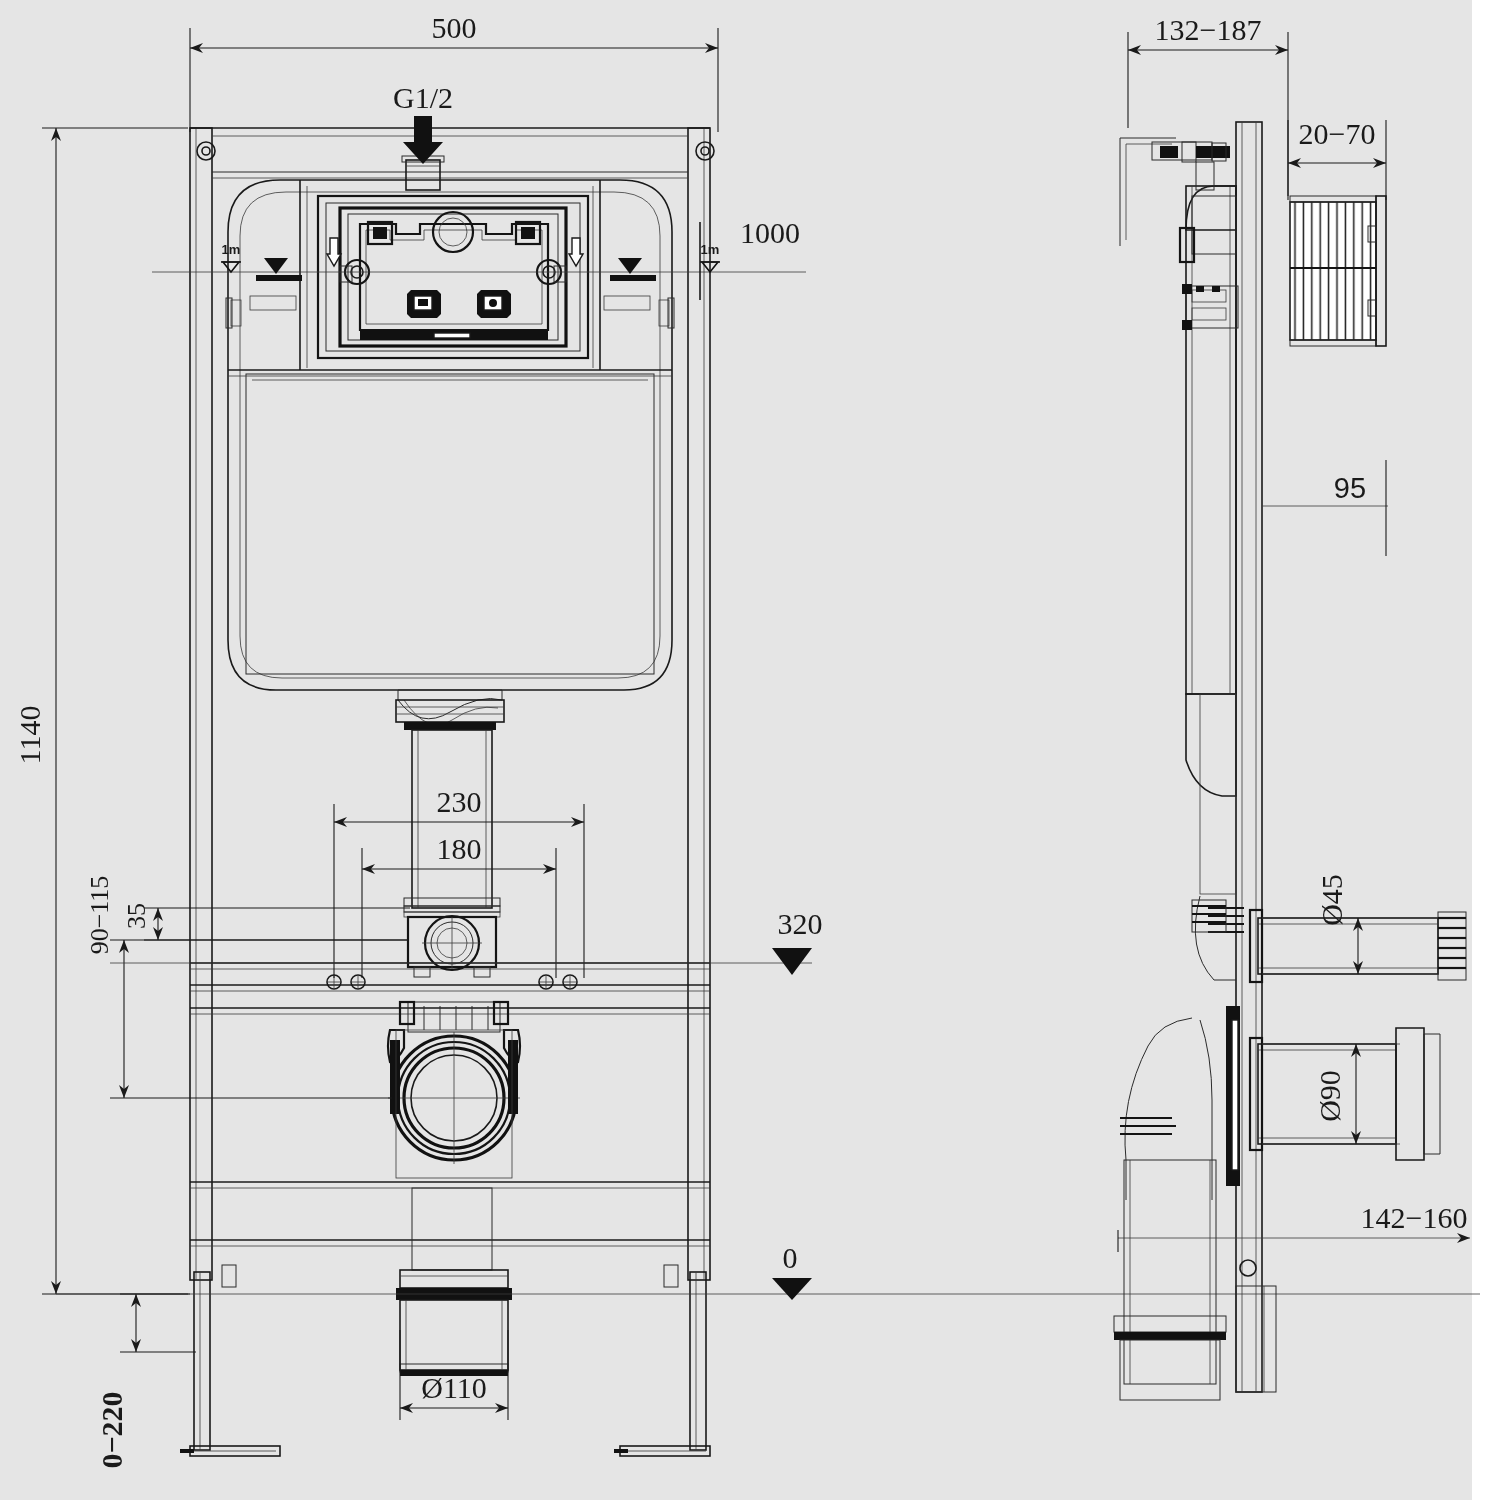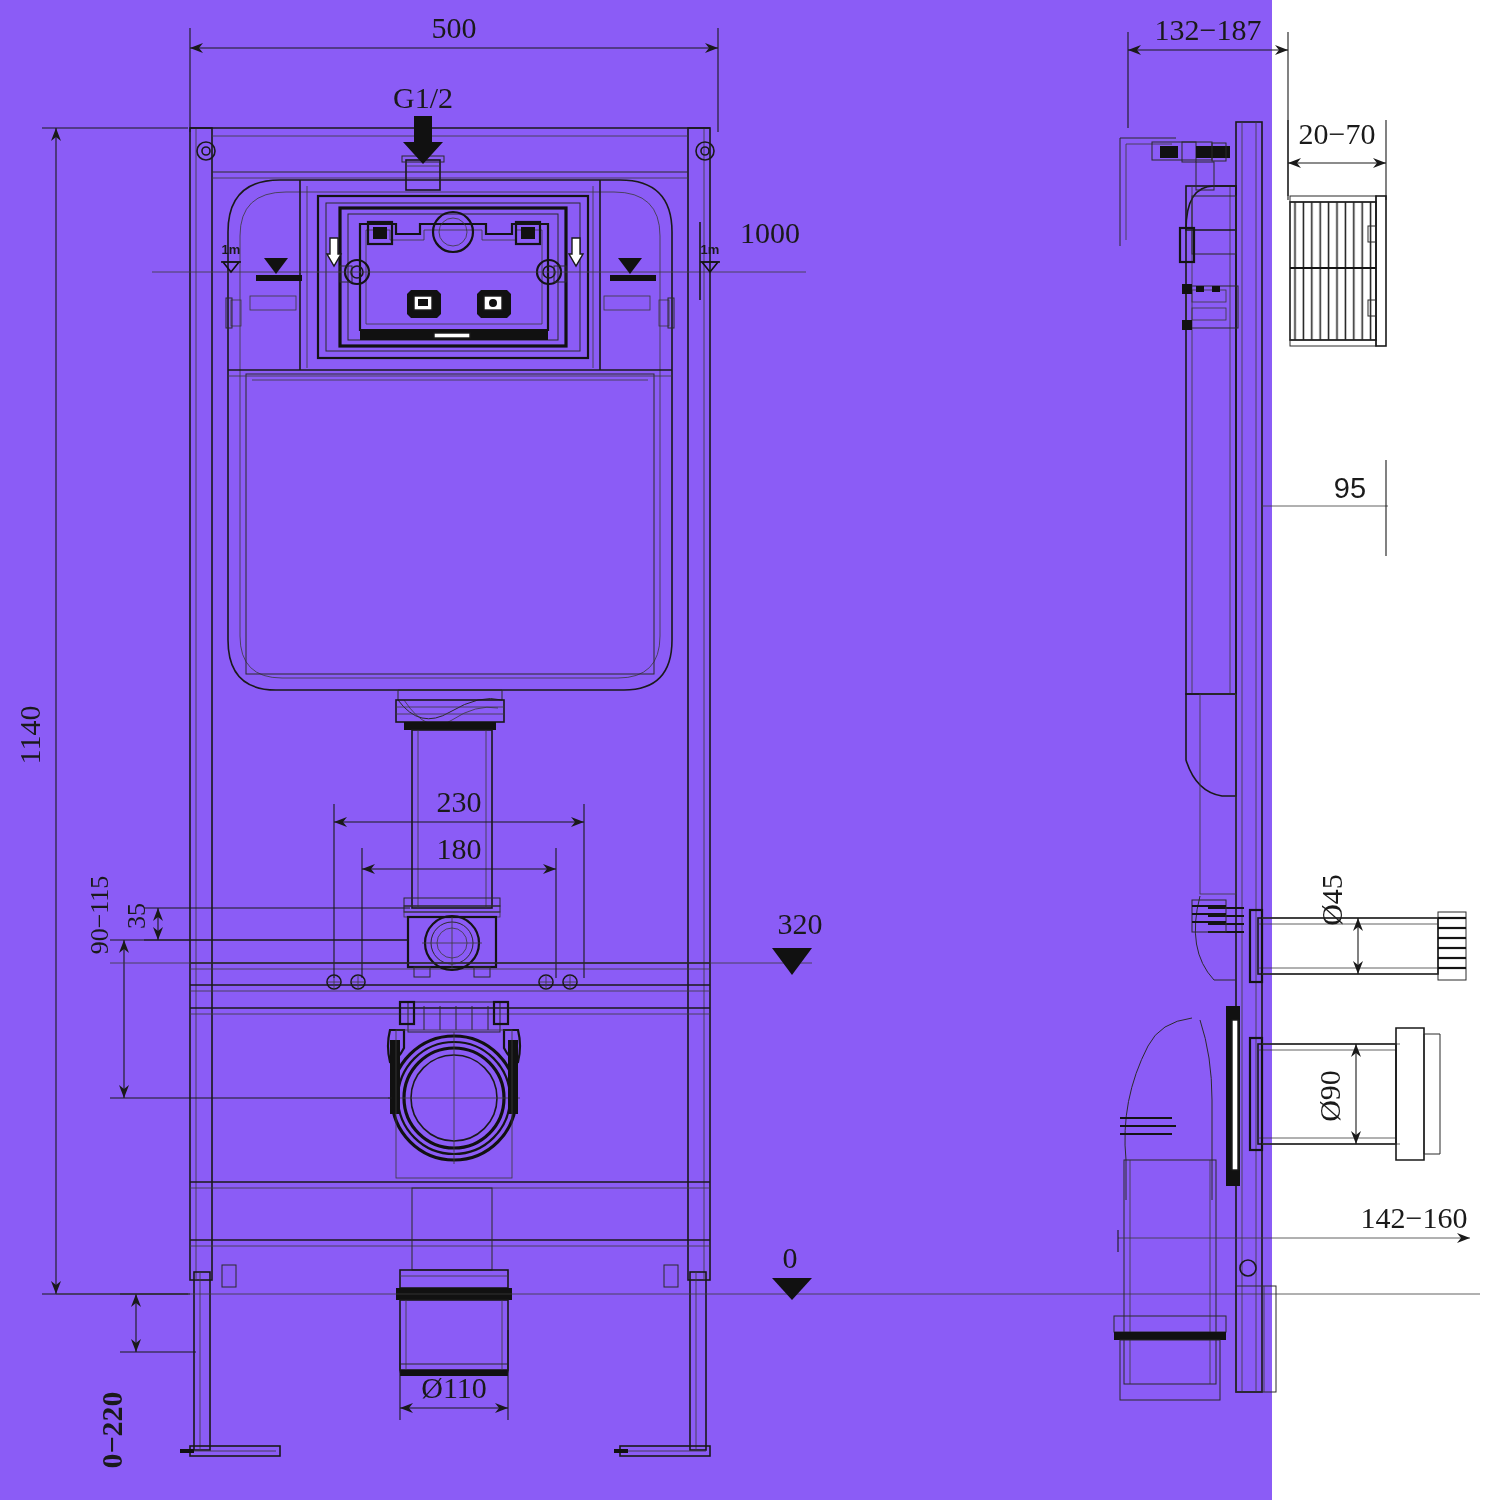--- a/index.html
+++ b/index.html
@@ -8,23 +8,23 @@
     background: #ffffff;
   }
   body {
     width: 1500px;
     height: 1500px;
     font-family: "Liberation Serif", serif;
     overflow: hidden;
   }
   #drawing-root {
     position: relative;
-    width: 1272px;
+    width: 1472px;
     height: 1500px;
-    background: #8b5cf6;
+    background: #e5e5e5;
   }
   svg.sheet {
     position: absolute;
     left: 0;
     top: 0;
     width: 1500px;
     height: 1500px;
     display: block;
   }
   .dimtext {

